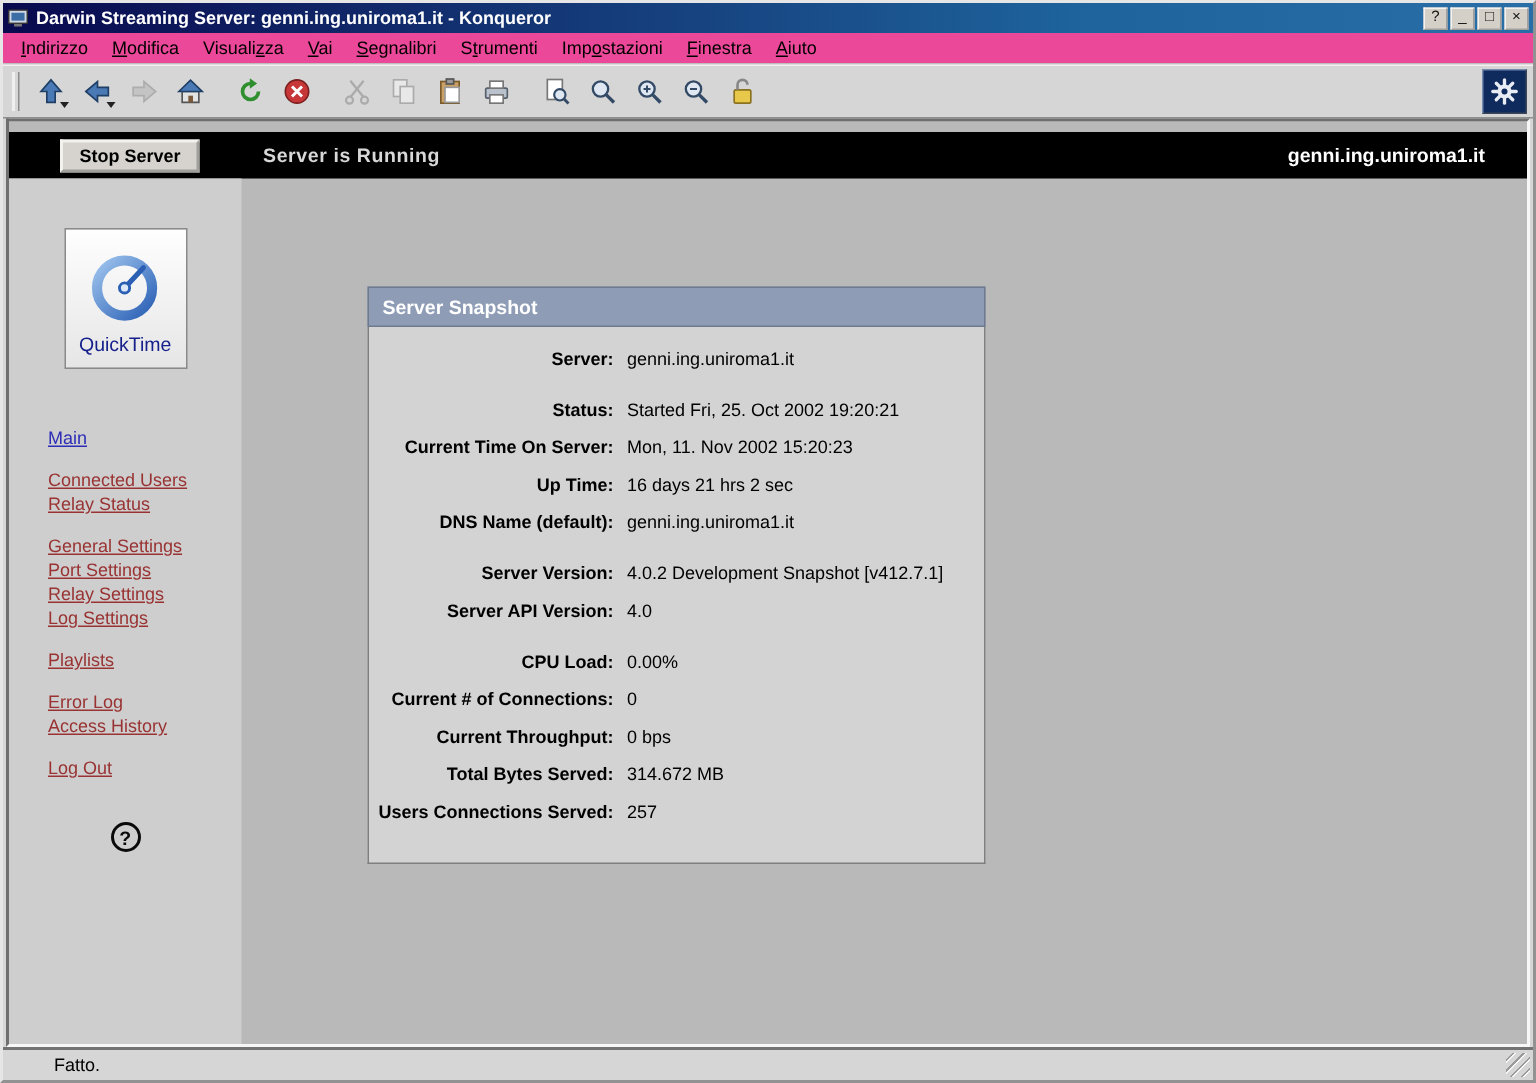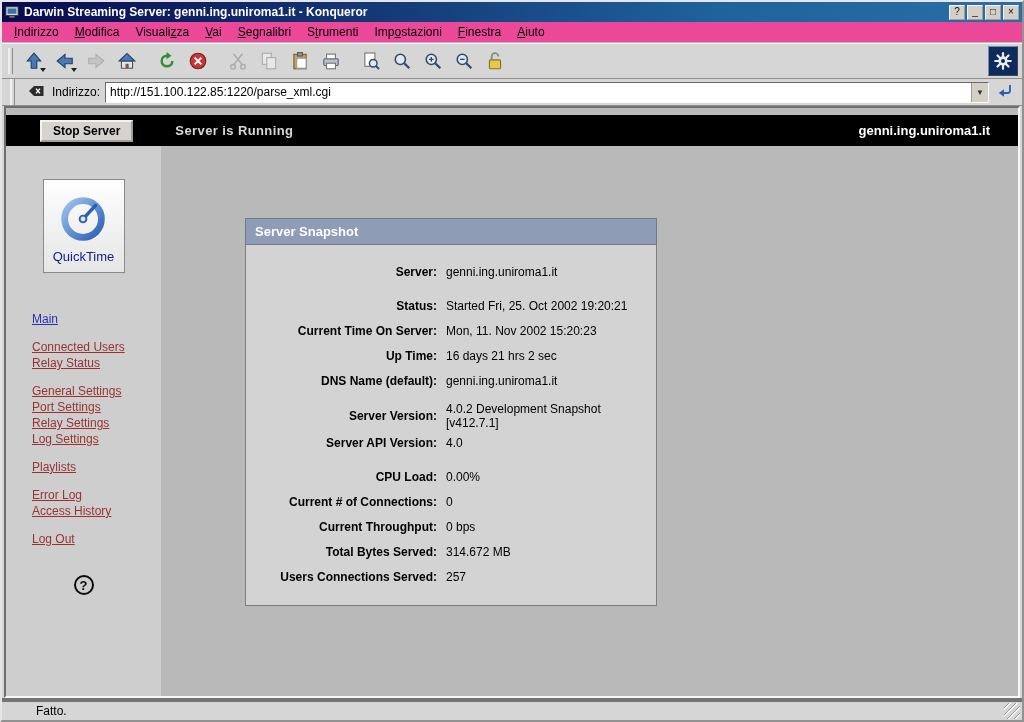--- a/index.html
+++ b/index.html
@@ -55,27 +55,27 @@
   .side-links{margin-top:38px;padding-left:26px;display:flex;flex-direction:column;align-items:flex-start;}
   .side-link{font-size:12px;line-height:16px;color:#2d2db8;text-decoration:underline;cursor:pointer;}
   .side-link.visited{color:#993333;}
   .side-link.gap{margin-top:12px;}
   .help-icon{width:20px;height:20px;border-radius:50%;border:2px solid #0a0a0a;color:#0a0a0a;font-weight:bold;font-size:13px;display:flex;align-items:center;justify-content:center;margin:28px auto 0;cursor:pointer;}
 
   .main{flex:1;position:relative;}
   .snapshot{position:absolute;left:84px;top:72px;width:412px;}
   .snap-header{background:#8e9cb5;border:1px solid #6f7a8f;color:#fff;font-weight:bold;font-size:13px;padding:5px 9px;}
   .snap-body{border:1px solid #7f7f7f;border-top:none;background:#d3d3d3;padding:14px 10px 16px 0;}
-  .snap-row{display:flex;align-items:center;min-height:25px;padding-left:28px;}
+  .snap-row{display:flex;align-items:flex-start;min-height:25px;}
   .snap-row.gap{margin-top:9px;}
   .snap-label{width:172px;flex:0 0 172px;text-align:right;font-weight:bold;font-size:12px;padding-right:9px;color:#000;}
   .snap-value{font-size:12px;color:#000;}
 
   
-  .statusbar{height:22px;flex:0 0 22px;background:#d6d6d6;border-top:4px solid #737373;display:flex;align-items:center;padding-left:34px;font-size:12px;color:#000;}
+  .statusbar{height:22px;flex:0 0 22px;background:#d6d6d6;border-top:2px solid #737373;display:flex;align-items:center;padding-left:34px;font-size:12px;color:#000;}
   .size-grip{margin-left:auto;width:16px;height:16px;margin-right:2px;background:repeating-linear-gradient(135deg,transparent 0 3px,#9a9a9a 3px 4px,#f5f5f5 4px 5px);}
 </style>
 <title>Darwin Streaming Server: genni.ing.uniroma1.it - Konqueror</title></head>
 <body>
 
 <div class="window">
 
   <div class="titlebar">
     <span class="app-icon">
       <svg width="14" height="14" viewBox="0 0 16 16">
@@ -249,46 +249,20 @@
                 <rect x="8" y="1" width="2" height="16" rx="1" transform="rotate(135 9 9)"></rect>
                 <circle cx="9" cy="9" r="4.2"></circle>
               </g>
               <circle cx="9" cy="9" r="1.8" fill="#0f2a5c"></circle>
             </svg>
           </span>
         </button>
       </span>
   </div>
 
-  <div class="locationbar">
-    <span class="grip"></span>
-    <button class="small-btn">
-      <span>
-        <svg width="18" height="18" viewBox="0 0 18 18">
-          <path d="M16.5 4 H7 L2 9 L7 14 H16.5 Z" fill="#2b2b2b"></path>
-          <path d="M9 6.6 L13 11.4 M13 6.6 L9 11.4" stroke="#fff" stroke-width="1.4"></path>
-        </svg>
-      </span>
-    </button>
-    <span class="loc-label">Indirizzo:</span>
-    <div class="url-combo">
-      <input class="url-input" value="http://151.100.122.85:1220/parse_xml.cgi" style="">
-      <span class="combo-arrow">
-          <span class="caret">▼</span>
-        </span>
-    </div>
-    <button class="small-btn">
-      <span>
-        <svg width="18" height="18" viewBox="0 0 18 18">
-          <path d="M14 3 V8.5 a2.5 2.5 0 0 1 -2.5 2.5 H6.5" fill="none" stroke="#2a5db0" stroke-width="1.8"></path>
-          <path d="M8 7.2 L2.8 11 L8 14.8 Z" fill="#2a5db0"></path>
-        </svg>
-      </span>
-    </button>
-  </div>
 
   <div class="viewport">
     <div class="page">
 
       <div class="black-bar">
         <button class="stop-server">Stop Server</button>
         <span class="server-status">Server is Running</span>
         <span class="server-host">genni.ing.uniroma1.it</span>
       </div>
 

